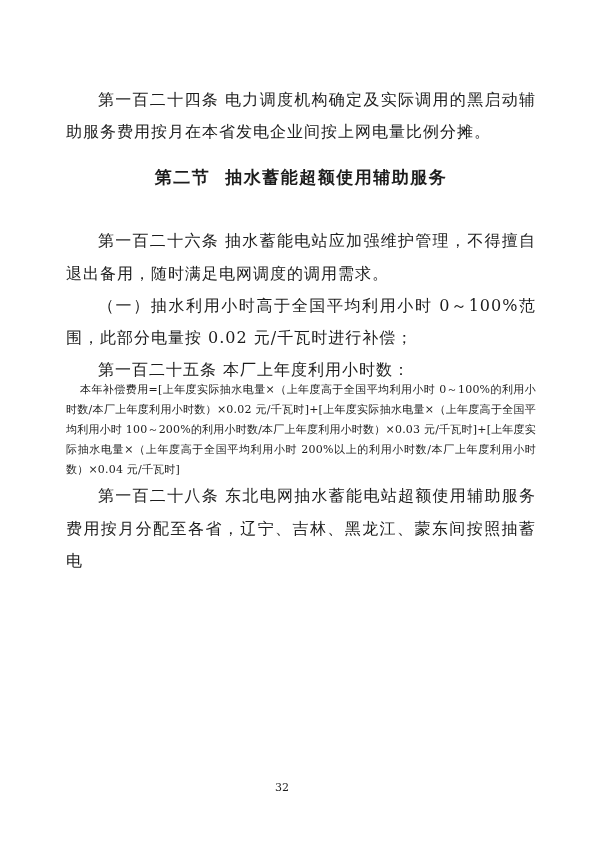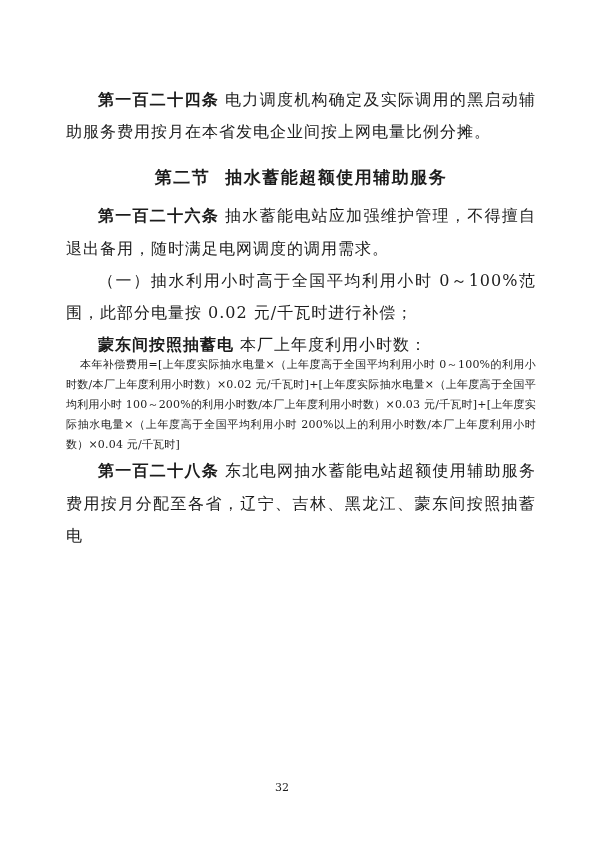--- a/index.html
+++ b/index.html
@@ -15,31 +15,31 @@
     overflow: hidden;
   }
   .para {
     font-size: 16px;
     line-height: 32.2px;
     text-align: justify;
     text-indent: 32px;
     letter-spacing: 1px;
   }
   .para .label {
-    font-weight: bold;
+    font-weight: normal;
     margin-right: 6px;
     margin-top: 36px;
   }
   .section-heading {
     font-size: 17px;
     font-weight: bold;
     text-align: center;
     line-height: 33px;
     margin-top: 13px;
-    margin-bottom: 6px;
+    margin-bottom: 31px;
     letter-spacing: 1.5px;
   }
   .section-heading .prefix { margin-right: 15px; }
   .formula {
     font-size: 11px;
     line-height: 20px;
     text-align: justify;
     text-indent: 14px;
     letter-spacing: 0.2px;
     margin-top: -6px;
@@ -70,21 +70,21 @@
   <p class="para">
     <span class="label">第一百二十六条</span><span>抽水蓄能电站应加强维护管理，不得擅自退出备用，随时满足电网调度的调用需求。</span>
   </p>
 
 
   <p class="para">（一）抽水利用小时高于全国平均利用小时 0～100%范围，此部分电量按 0.02 元/千瓦时进行补偿；</p>
 
 
 
   <p class="para">
-    <span class="label">蒙东间按照抽蓄电</span><span>本厂上年度利用小时数：</span>
+    <span class="label">第一百二十五条</span><span>本厂上年度利用小时数：</span>
   </p>
 
   <p class="formula">本年补偿费用=[上年度实际抽水电量×（上年度高于全国平均利用小时 0～100%的利用小时数/本厂上年度利用小时数）×0.02 元/千瓦时]+[上年度实际抽水电量×（上年度高于全国平均利用小时 100～200%的利用小时数/本厂上年度利用小时数）×0.03 元/千瓦时]+[上年度实际抽水电量×（上年度高于全国平均利用小时 200%以上的利用小时数/本厂上年度利用小时数）×0.04 元/千瓦时]</p>
 
   <p class="para">
     <span class="label">第一百二十八条</span><span>东北电网抽水蓄能电站超额使用辅助服务费用按月分配至各省，辽宁、吉林、黑龙江、蒙东间按照抽蓄电</span>
   </p>
 
   <div class="page-number">32</div>
 

